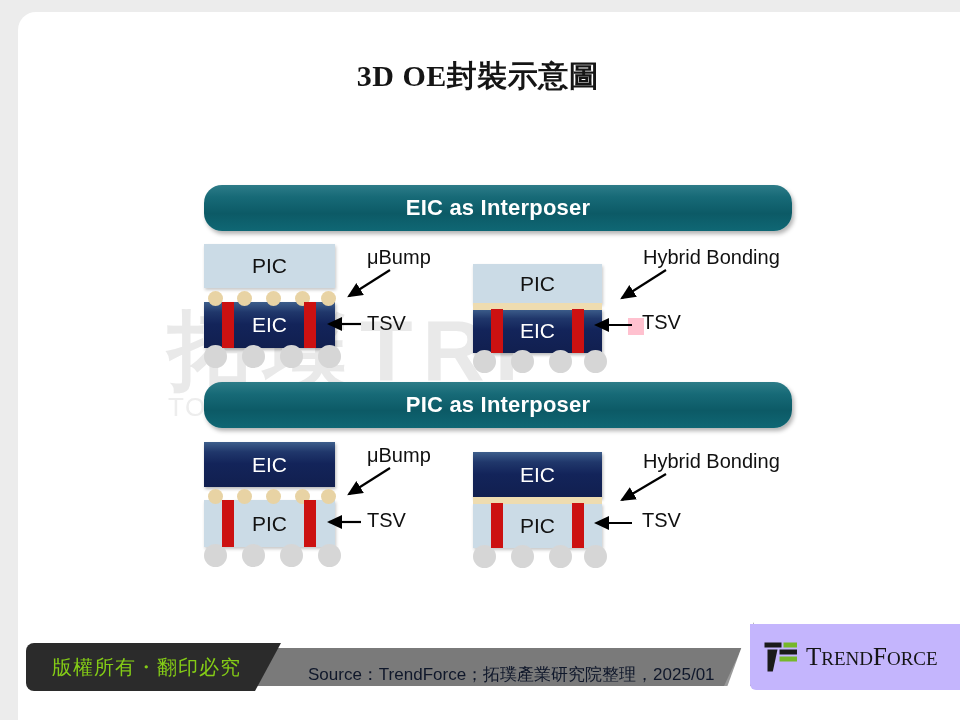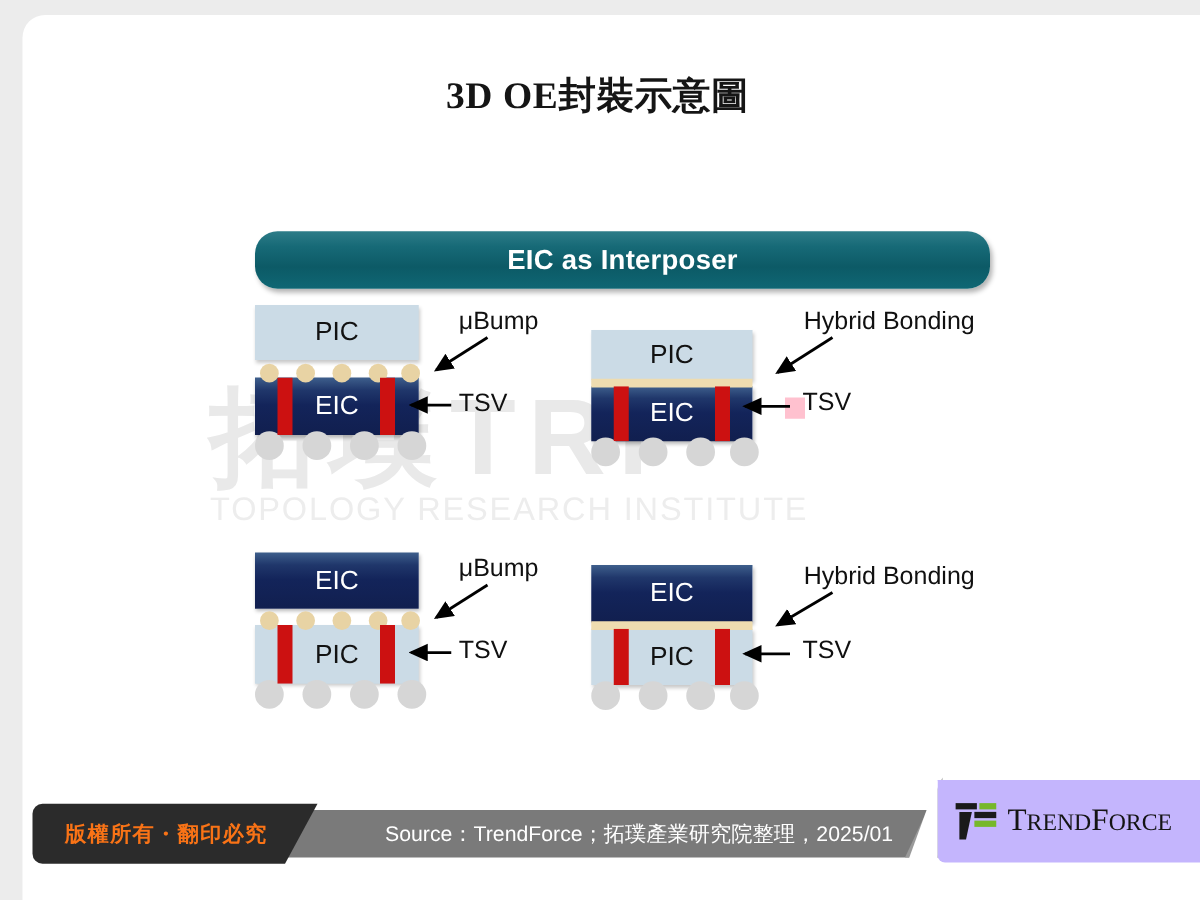--- a/index.html
+++ b/index.html
@@ -177,22 +177,22 @@
   #footer { position: absolute; left: 0; bottom: 0; width: 942px; height: 90px; z-index: 5; }
 
   #source-bar {
     position: absolute;
     left: 130px;
     top: 18px;
     width: 680px;
     height: 38px;
     background: #7a7a7a;
     display: flex;
-    align-items: center;
-    color: #ffffff;
+    align-items: flex-end;
+    color: #0f172a;
     font-size: 17px;
     padding-left: 160px;
     box-sizing: border-box;
   }
   #source-bar::after {
     content: "";
     position: absolute;
     right: -19px; top: 0;
     width: 0; height: 0;
     border-top: 38px solid #7a7a7a;
@@ -202,23 +202,23 @@
   #copyright-tab {
     position: absolute;
     left: 8px;
     top: 13px;
     height: 48px;
     background: #2b2b2b;
     border-radius: 8px 0 0 8px;
     display: flex;
     align-items: center;
     padding: 0 14px 0 26px;
-    color: #f97316;
-    font-size: 17px;
-    font-weight: bold;
+    color: #84cc16;
+    font-size: 20px;
+    font-weight: normal;
     letter-spacing: 1px;
     z-index: 2;
   }
   #copyright-tab::after {
     content: "";
     position: absolute;
     right: -26px; top: 0;
     width: 0; height: 0;
     border-top: 48px solid #2b2b2b;
     border-right: 26px solid transparent;
@@ -327,20 +327,23 @@
     </div>
     <div class="ball" style="left:455px; top:338px;"></div>
     <div class="ball" style="left:493px; top:338px;"></div>
     <div class="ball" style="left:531px; top:338px;"></div>
     <div class="ball" style="left:566px; top:338px;"></div>
 
     <div class="callout" style="left:625px; top:234px;">Hybrid Bonding</div>
     <div class="pink-artifact" style="left:610px; top:306px; width:16px; height:17px;"></div>
     <div class="callout" style="left:624px; top:299px;">TSV</div>
 
+    <div class="banner" style="left:186px; top:370px; width:588px;">
+      <span>PIC as Interposer</span>
+    </div>
 
     <div class="die die-eic" style="left:186px; top:430px; width:131px; height:45px;">
       <span class="die-label">EIC</span>
     </div>
     <div class="bump" style="left:190px; top:477px;"></div>
     <div class="bump" style="left:219px; top:477px;"></div>
     <div class="bump" style="left:248px; top:477px;"></div>
     <div class="bump" style="left:277px; top:477px;"></div>
     <div class="bump" style="left:303px; top:477px;"></div>
 

